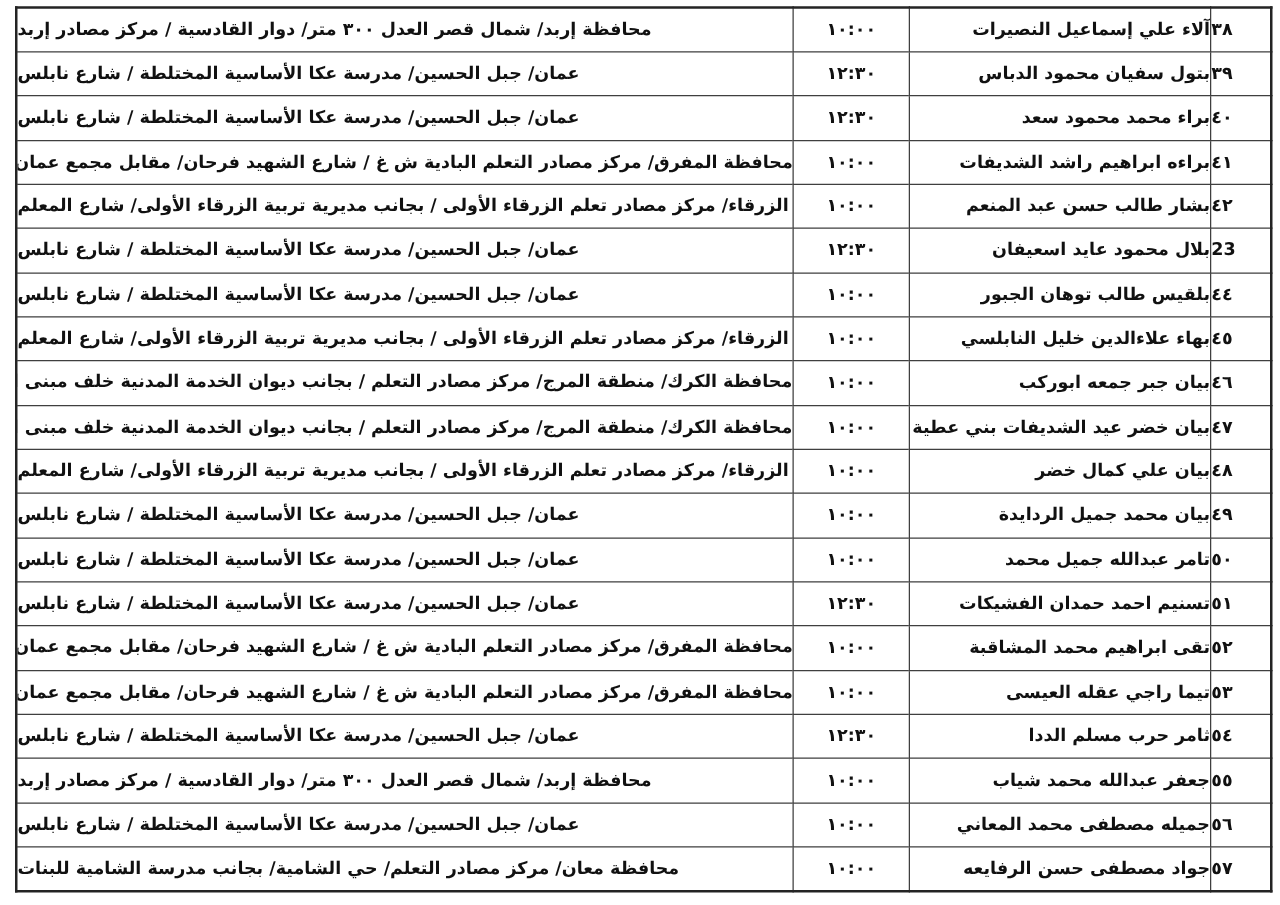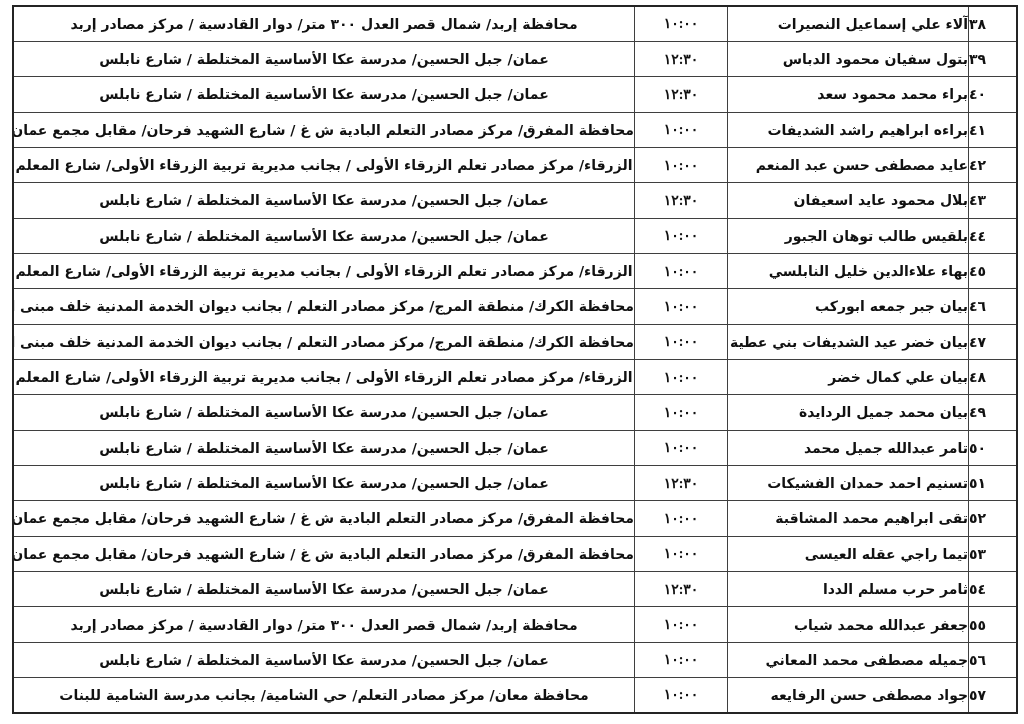--- a/index.html
+++ b/index.html
@@ -27,22 +27,22 @@
     white-space: nowrap;
     font-weight: bold;
     color: #111111;
     vertical-align: middle;
     font-size: 14px;
     padding: 0;
   }
   tr.row { height: 35.35px; }
   td.col-num  { width: 47px;  text-align: left; }
   td.col-name { width: 240px; text-align: right; padding-right: 9px; }
-  td.col-time { width: 92px;  text-align: center; letter-spacing: 1.5px; font-family: Liberation Serif, serif; }
-  td.col-loc  { text-align: center; padding-right: 5px; padding-left: 5px; font-size: 13.5px; }
+  td.col-time { width: 92px;  text-align: center; letter-spacing: 1.5px; }
+  td.col-loc  { text-align: left; padding-right: 5px; padding-left: 5px; font-size: 13.5px; }
 </style>
 </head>
 <body>
 
 <div class="sheet">
   <table class="roster">
     <tbody>
   <tr class="row">
     <td class="col-num">
       <span>٣٨</span>
@@ -101,33 +101,33 @@
     <td class="col-loc">
       <span>محافظة المفرق/ مركز مصادر التعلم البادية ش غ / شارع الشهيد فرحان/ مقابل مجمع عمان</span>
     </td>
   </tr>
 
   <tr class="row">
     <td class="col-num">
       <span>٤٢</span>
     </td>
     <td class="col-name">
-      <span>عايد مصطفى حسن عبد المنعم</span>
+      <span>بشار طالب حسن عبد المنعم</span>
     </td>
     <td class="col-time">
       <span>١٠:٠٠</span>
     </td>
     <td class="col-loc">
       <span>الزرقاء/ مركز مصادر تعلم الزرقاء الأولى / بجانب مديرية تربية الزرقاء الأولى/ شارع المعلم</span>
     </td>
   </tr>
 
   <tr class="row">
     <td class="col-num">
-      <span>٤٣</span>
+      <span>23</span>
     </td>
     <td class="col-name">
       <span>بلال محمود عايد اسعيفان</span>
     </td>
     <td class="col-time">
       <span>١٢:٣٠</span>
     </td>
     <td class="col-loc">
       <span>عمان/ جبل الحسين/ مدرسة عكا الأساسية المختلطة / شارع نابلس</span>
     </td>

